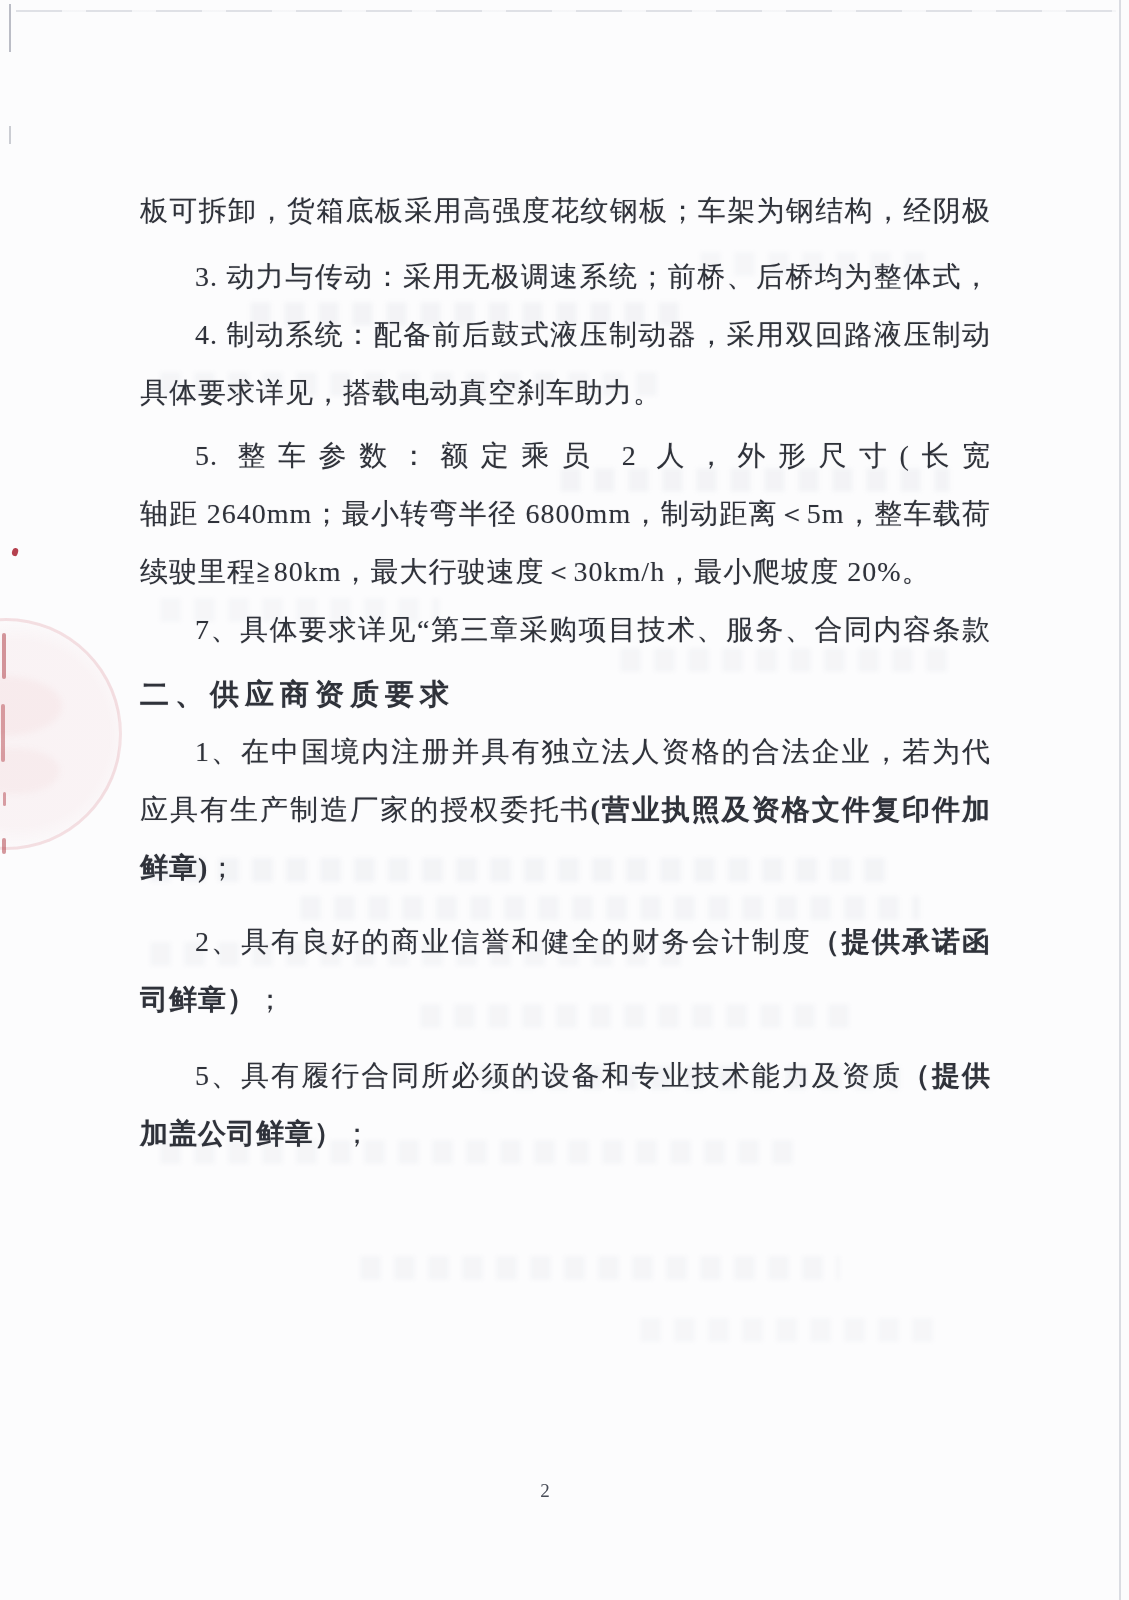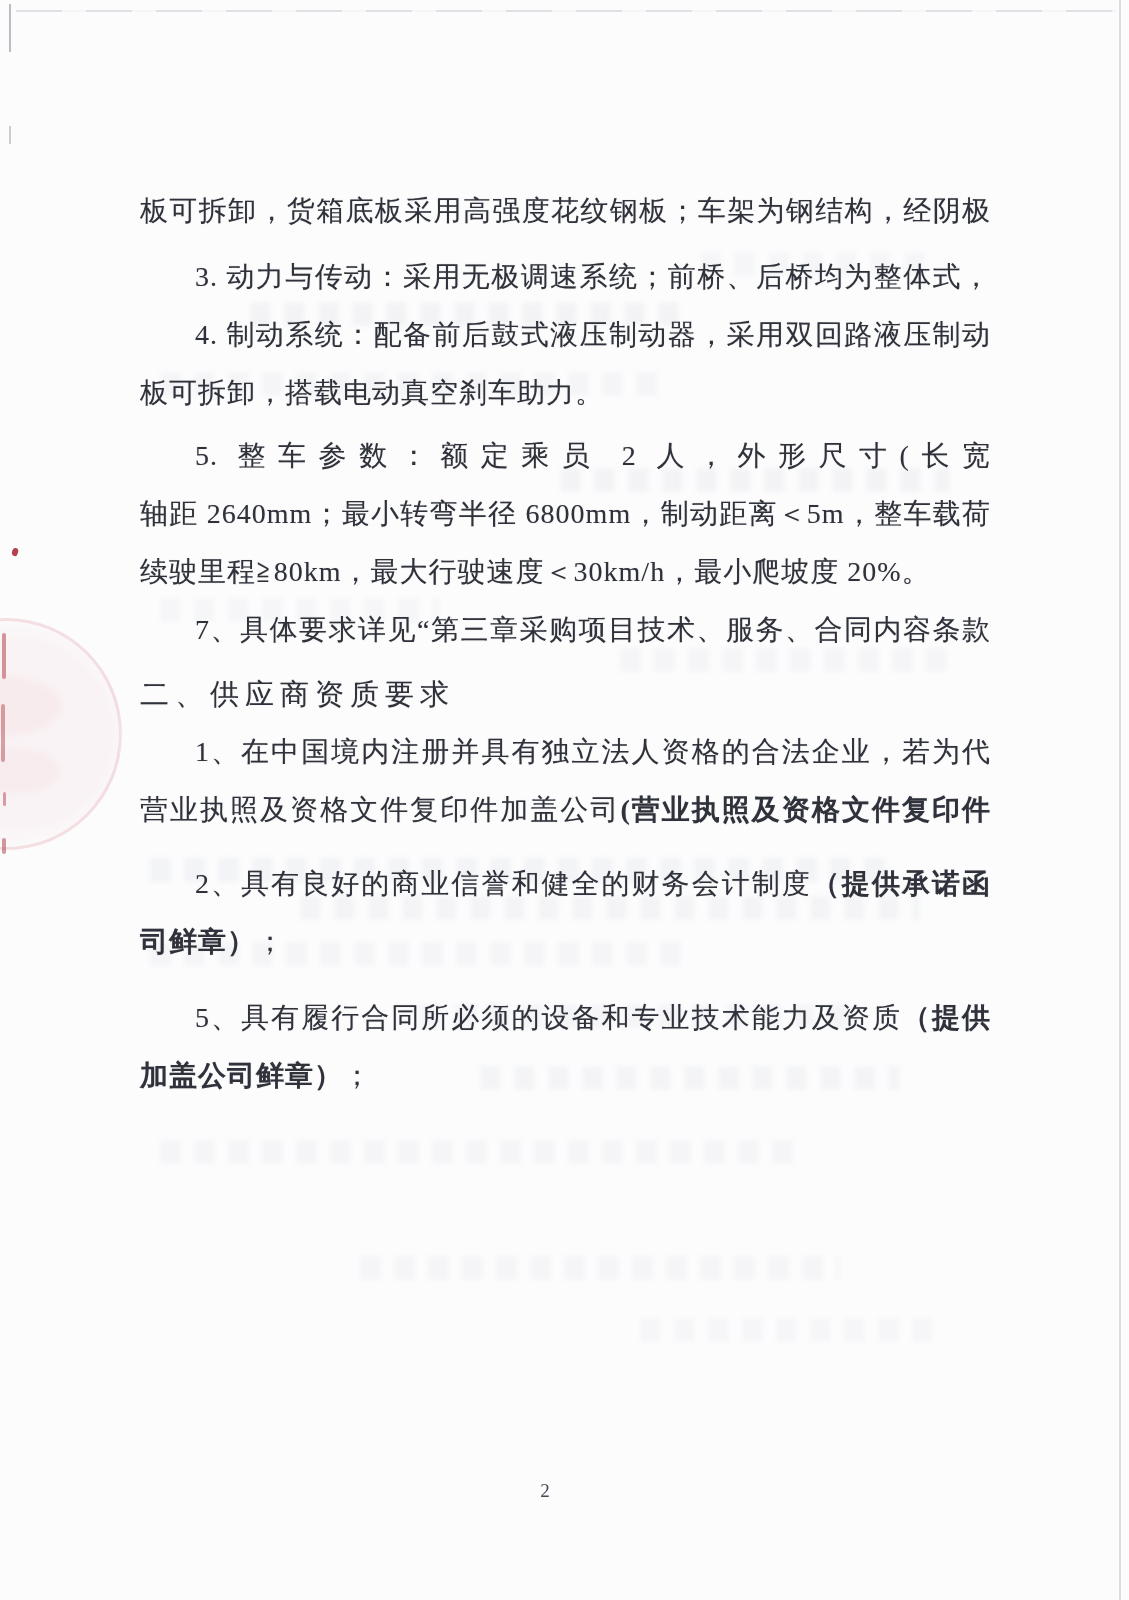--- a/index.html
+++ b/index.html
@@ -43,21 +43,21 @@
     font-size:28px;letter-spacing:1px;
     white-space:nowrap;
     text-shadow:0 0 1px rgba(47,50,58,.30);
   }
   .line.justify{
     white-space:normal;overflow:hidden;
     text-align:justify;text-align-last:justify;
     text-justify:inter-ideograph;
   }
   .line.indent{text-indent:55px;}
-  .line.heading{font-size:29px;font-weight:400;letter-spacing:6px;}
+  .line.heading{font-size:29px;font-weight:700;letter-spacing:6px;}
   .line .b{font-weight:700;}
   
   .pagenum{position:absolute;left:0;top:1480px;width:1090px;text-align:center;
     font-size:19px;color:#474b56;font-family:"Liberation Serif","DejaVu Serif",serif;}
 </style>
 </head>
 <body>
 
 <div class="page">
 
@@ -88,28 +88,29 @@
   <div class="ghost" style="left:420px;top:1004px;width:430px;opacity:.45"></div>
   <div class="ghost" style="left:480px;top:1066px;width:420px;opacity:.5"></div>
   <div class="ghost" style="left:160px;top:1140px;width:640px;opacity:.45"></div>
   <div class="ghost" style="left:360px;top:1256px;width:480px;opacity:.45"></div>
   <div class="ghost" style="left:640px;top:1318px;width:300px;opacity:.4"></div>
 
   <div class="doc" id="doc">
       <div class="line justify"><span>板可拆卸，货箱底板采用高强度花纹钢板；车架为钢结构，经阴极电泳防</span></div>
       <div class="line justify indent" style="margin-top: 8px;"><span>3. 动力与传动：采用无极调速系统；前桥、后桥均为整体式，悬挂</span></div>
       <div class="line justify indent"><span>4. 制动系统：配备前后鼓式液压制动器，采用双回路液压制动及驻</span></div>
-      <div class="line"><span>板可拆卸，搭载电动真空刹车助力。</span></div>
+      <div class="line"><span>具体要求详见，搭载电动真空刹车助力。</span></div>
       <div class="line justify indent" style="margin-top: 5px;"><span>5. 整车参数：额定乘员 2 人，外形尺寸(长宽 高)4550x1720x2100mm，</span></div>
       <div class="line justify"><span>轴距 2640mm；最小转弯半径 6800mm，制动距离＜5m，整车载荷 3000kg，</span></div>
       <div class="line"><span>续驶里程≧80km，最大行驶速度＜30km/h，最小爬坡度 20%。</span></div>
       <div class="line justify indent"><span>7、具体要求详见“第三章采购项目技术、服务、合同内容条款及其</span></div>
       <div class="line heading" style="margin-top: 6px;"><span>二、供应商资质要求</span></div>
       <div class="line justify indent"><span>1、在中国境内注册并具有独立法人资格的合法企业，若为代理商，</span></div>
-      <div class="line justify"><span>营业执照及资格文件复印件加盖公司</span><span class="b">(营业执照及资格文件复印件加盖公司</span></div>
+      <div class="line justify"><span>应具有生产制造厂家的授权委托书</span><span class="b">(营业执照及资格文件复印件加盖公司</span></div>
+      <div class="line"><span class="b">鲜章)</span><span>；</span></div>
       <div class="line justify indent" style="margin-top: 16px;"><span>2、具有良好的商业信誉和健全的财务会计制度</span><span class="b">（提供承诺函加盖公</span></div>
       <div class="line"><span class="b">司鲜章）</span><span>；</span></div>
       <div class="line justify indent" style="margin-top: 18px;"><span>5、具有履行合同所必须的设备和专业技术能力及资质</span><span class="b">（提供承诺函</span></div>
       <div class="line"><span class="b">加盖公司鲜章）</span><span>；</span></div>
     </div>
 
   <div class="pagenum">2</div>
 
 </div>
 

